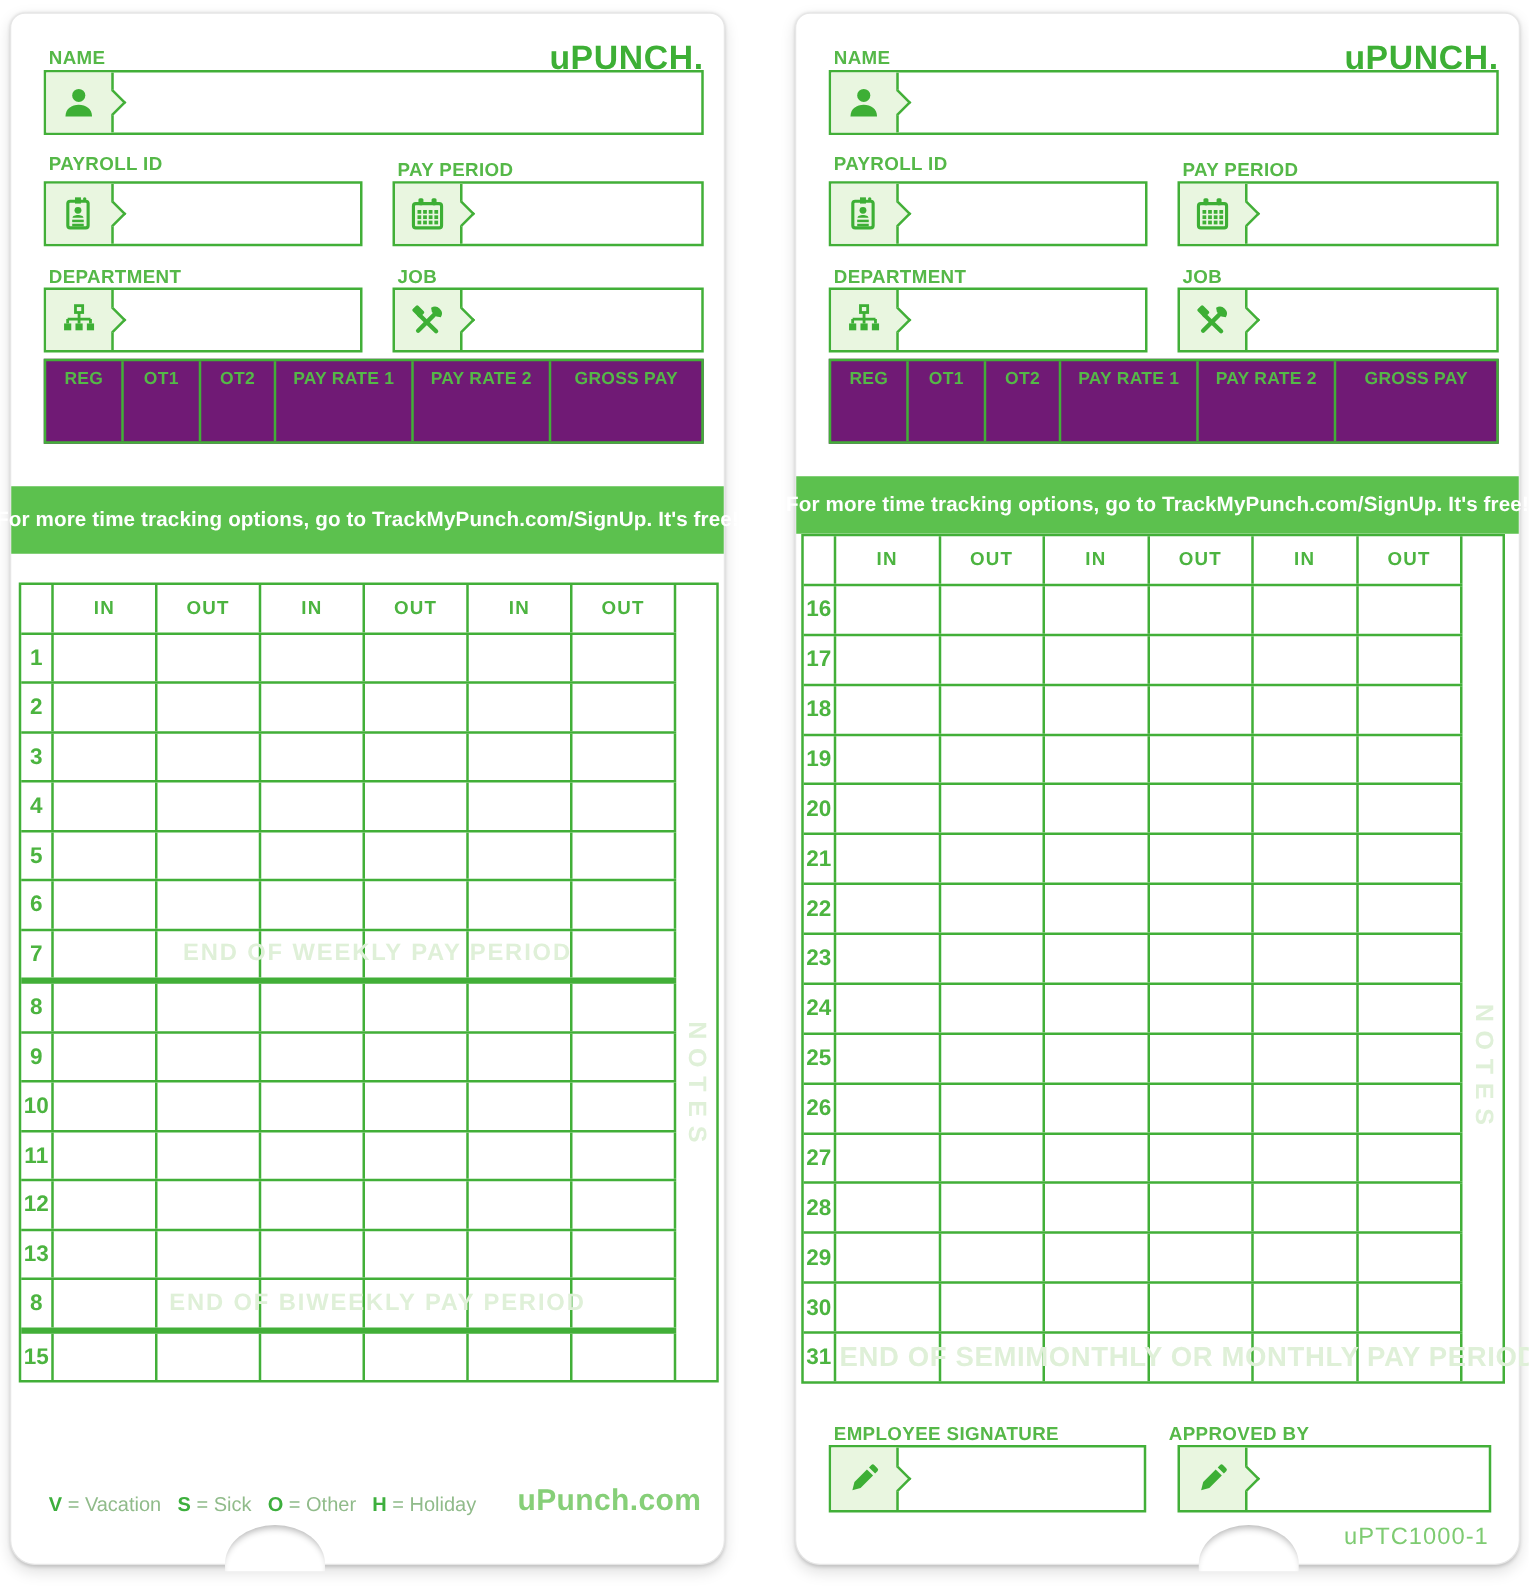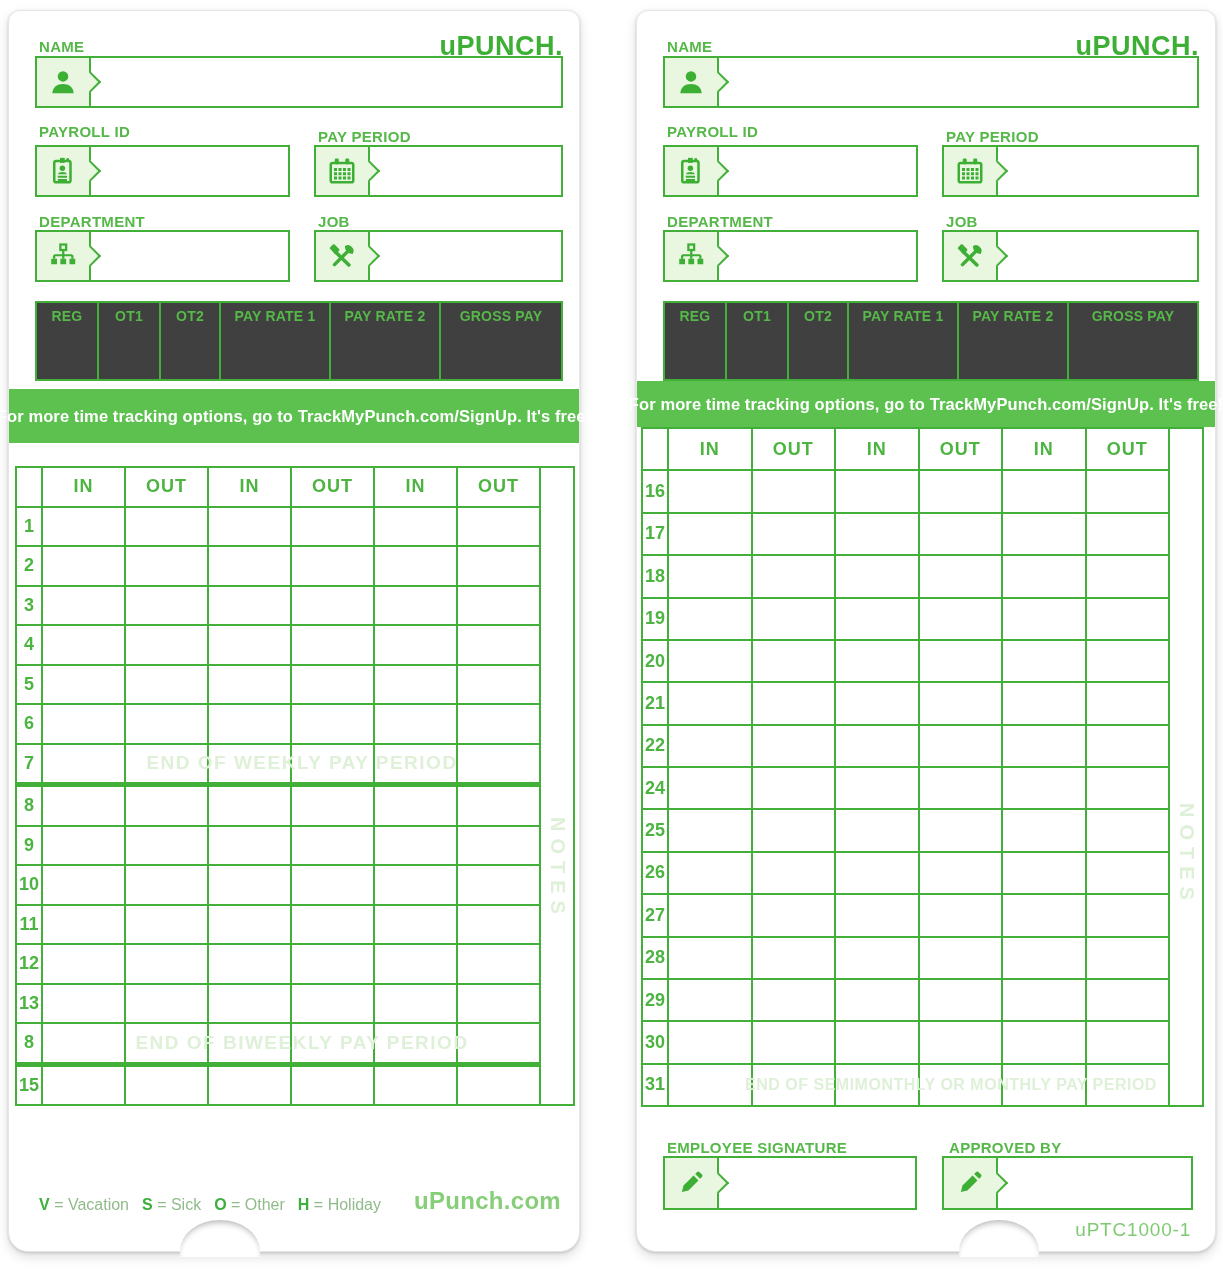--- a/index.html
+++ b/index.html
@@ -32,21 +32,21 @@
   .lbl{
     position:absolute;font-size:15px;font-weight:bold;color:var(--lab);
     letter-spacing:.3px;white-space:nowrap;
   }
   .lbl-name{left:30px;top:27px;}
   .lbl-payroll{left:30px;top:112px;}
   .lbl-payperiod{left:309px;top:117px;}
   .lbl-dept{left:30px;top:202px;}
   .lbl-job{left:309px;top:202px;}
   .lbl-emp{left:30px;top:1128px;}
-  .lbl-app{left:312px;top:1128px;}
+  .lbl-app{left:298px;top:1128px;}
 
   .ffield{
     position:absolute;height:52px;border:2px solid var(--line);background:#fff;
   }
   .f-name{left:26px;right:16px;top:45px;}
   .f-payroll{left:26px;width:255px;top:134px;}
   .f-payperiod{left:305px;right:16px;top:134px;}
   .f-dept{left:26px;width:255px;top:219px;}
   .f-job{left:305px;right:16px;top:219px;}
   .f-emp{left:26px;width:254px;top:1145px;height:54px;}
@@ -59,22 +59,22 @@
   }
   .ibox::after{
     content:"";position:absolute;right:-9px;top:50%;width:13px;height:13px;
     transform:translateY(-50%) rotate(45deg);background:var(--ibg);
     border-top:2px solid var(--line);border-right:2px solid var(--line);
   }
   .ibox svg{position:relative;z-index:2;}
   .fval{position:absolute;left:74px;right:4px;top:0;bottom:0;}
 
   .sumtable{
-    position:absolute;left:26px;right:16px;top:290px;height:80px;
-    border:2px solid var(--line);display:flex;background:#404040;
+    position:absolute;left:26px;right:16px;top:276px;height:68px;
+    border:2px solid var(--line);display:flex;background:#701a75;
   }
   .sumcell{
     border-right:2px solid var(--line);padding-top:5px;text-align:center;
   }
   .sumcell:last-child{border-right:none;flex:1;}
   .sumlab{font-size:14px;font-weight:bold;color:var(--lab);letter-spacing:.2px;white-space:nowrap;}
   .sc0,.sc1{width:62px;} .sc2{width:60px;} .sc3,.sc4{width:110px;}
 
   .banner{
     position:absolute;left:0;right:0;background:var(--banner);color:#fff;
@@ -94,28 +94,28 @@
   .trow + .trow{border-top:2px solid var(--line);}
   .trow.thick{border-top-width:5px;}
   .c-day{
     width:26px;border-right:2px solid var(--line);display:flex;
     align-items:center;justify-content:center;
     color:var(--num);font-size:18px;font-weight:bold;
   }
   .c-io{flex:1;border-right:2px solid var(--line);}
   .c-io.h{
     display:flex;align-items:center;justify-content:center;
-    color:var(--num);font-size:18px;font-weight:bold;letter-spacing:1px;
+    color:var(--num);font-size:15px;font-weight:bold;letter-spacing:1px;
   }
   .wm{
     position:absolute;left:46px;right:0;top:0;bottom:0;display:flex;
     align-items:center;justify-content:center;color:var(--wm);
     font-weight:bold;font-size:19px;letter-spacing:1.5px;white-space:nowrap;z-index:1;
   }
-  .wm.long{font-size:16px;letter-spacing:.5px;margin-left:43px;}
+  .wm.long{font-size:22px;letter-spacing:.5px;margin-left:43px;}
   .tt-notes{width:32px;position:relative;}
   .notes-text{
     position:absolute;left:50%;top:63%;transform:translate(-50%,-50%);
     writing-mode:vertical-rl;color:var(--wm);font-weight:bold;
     font-size:20px;letter-spacing:7px;
   }
 
   .legend{position:absolute;left:30px;top:1185px;font-size:16px;white-space:nowrap;}
   .leg-item{margin-right:13px;}
   .leg-code{font-weight:bold;color:#3daf3d;}
@@ -578,20 +578,29 @@
         <div class="trow">
           <div class="c-day">22</div>
           <div class="c-io"></div>
           <div class="c-io"></div>
           <div class="c-io"></div>
           <div class="c-io"></div>
           <div class="c-io"></div>
           <div class="c-io"></div>
         </div>
         <div class="trow">
+          <div class="c-day">23</div>
+          <div class="c-io"></div>
+          <div class="c-io"></div>
+          <div class="c-io"></div>
+          <div class="c-io"></div>
+          <div class="c-io"></div>
+          <div class="c-io"></div>
+        </div>
+        <div class="trow">
           <div class="c-day">24</div>
           <div class="c-io"></div>
           <div class="c-io"></div>
           <div class="c-io"></div>
           <div class="c-io"></div>
           <div class="c-io"></div>
           <div class="c-io"></div>
         </div>
         <div class="trow">
           <div class="c-day">25</div>

